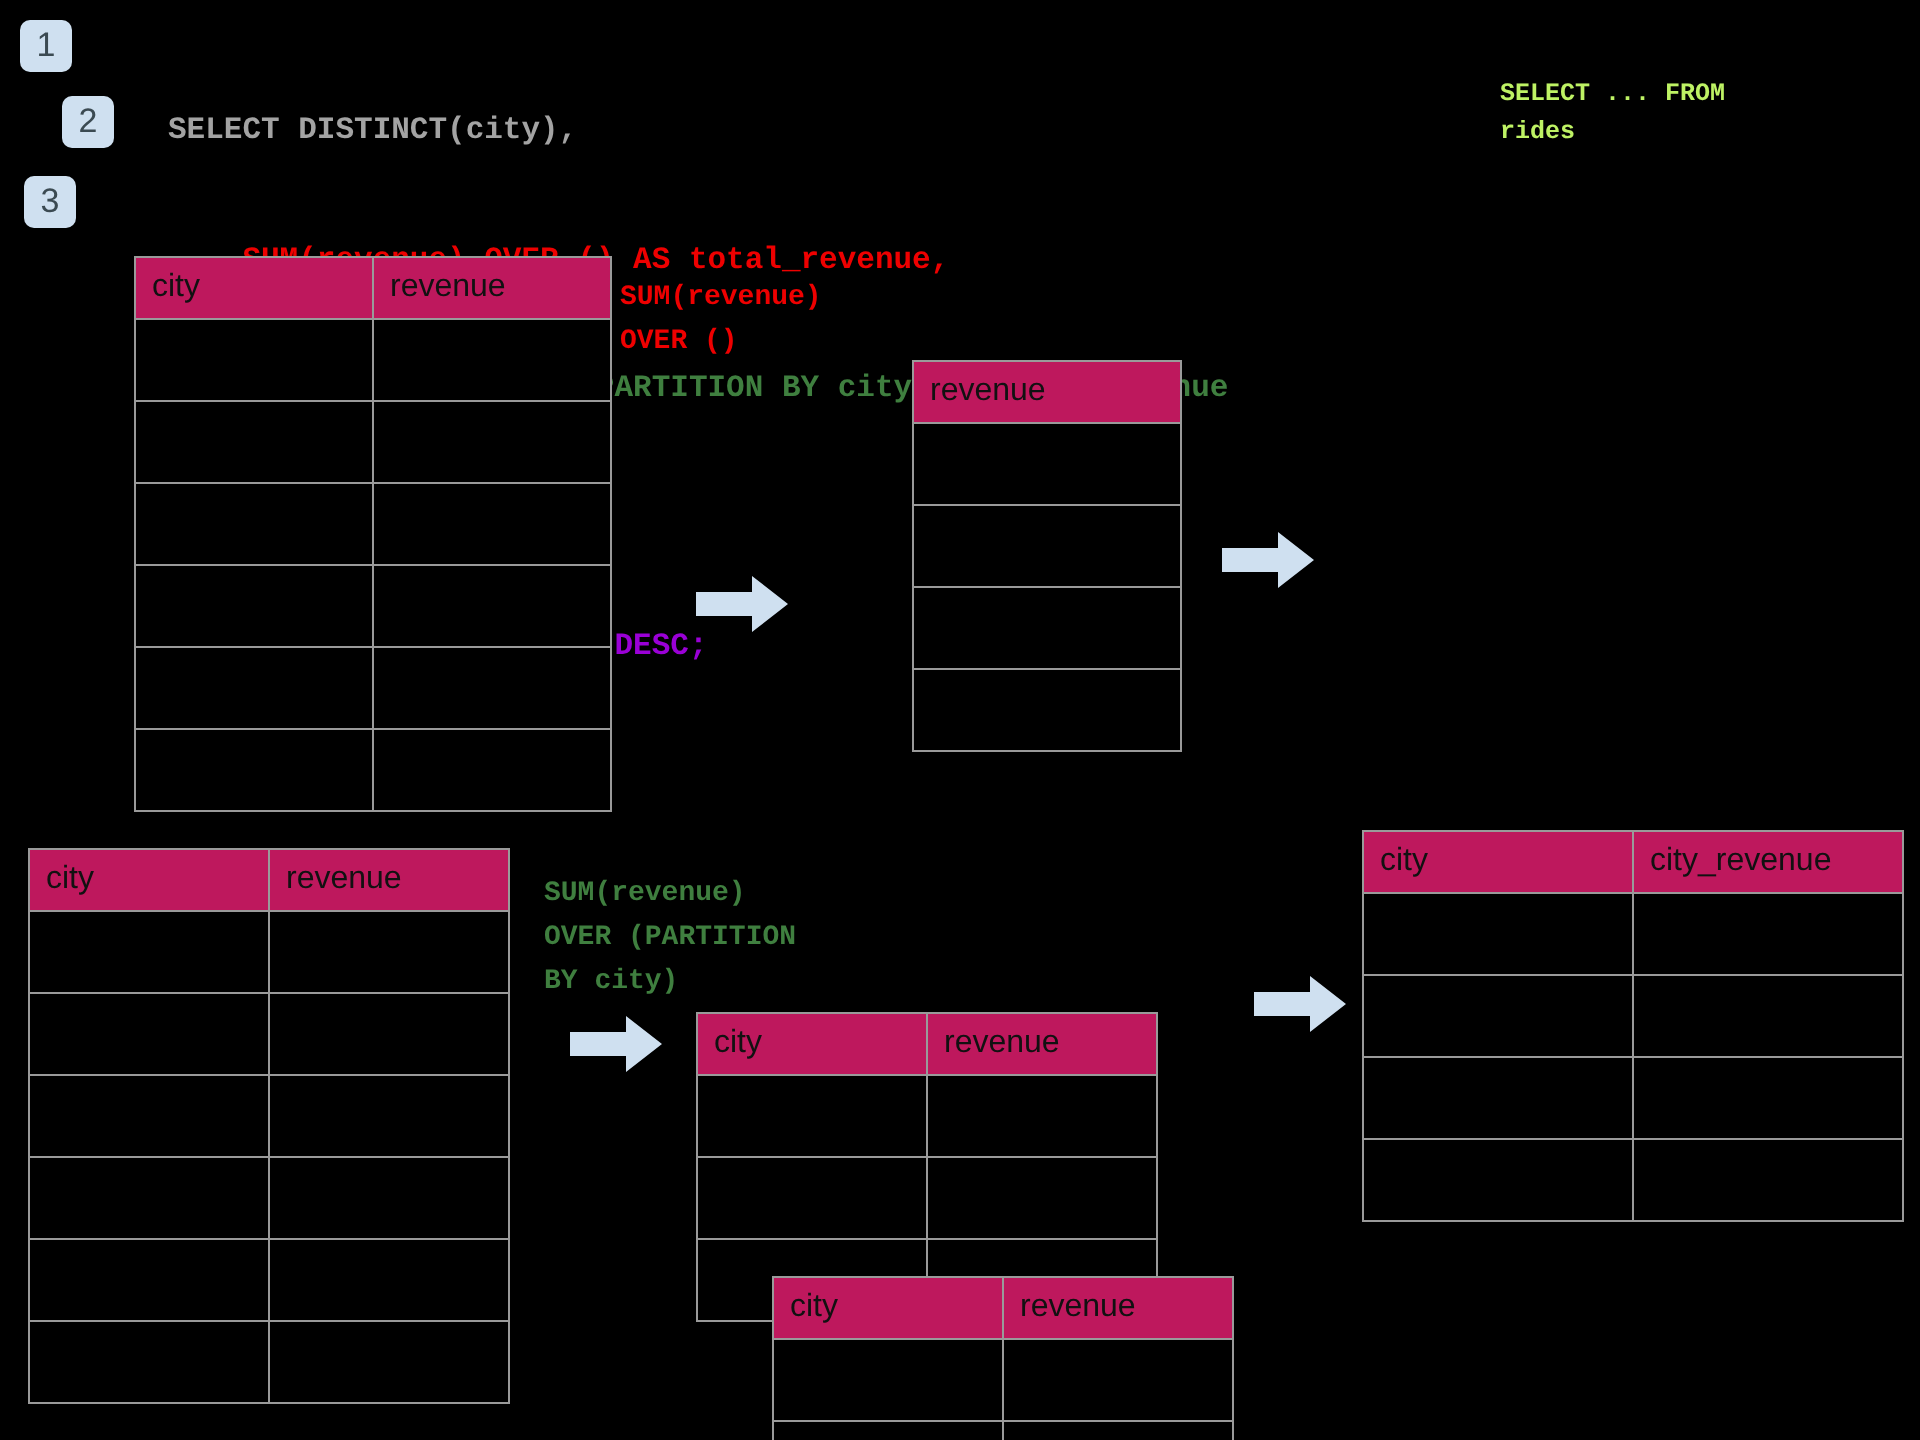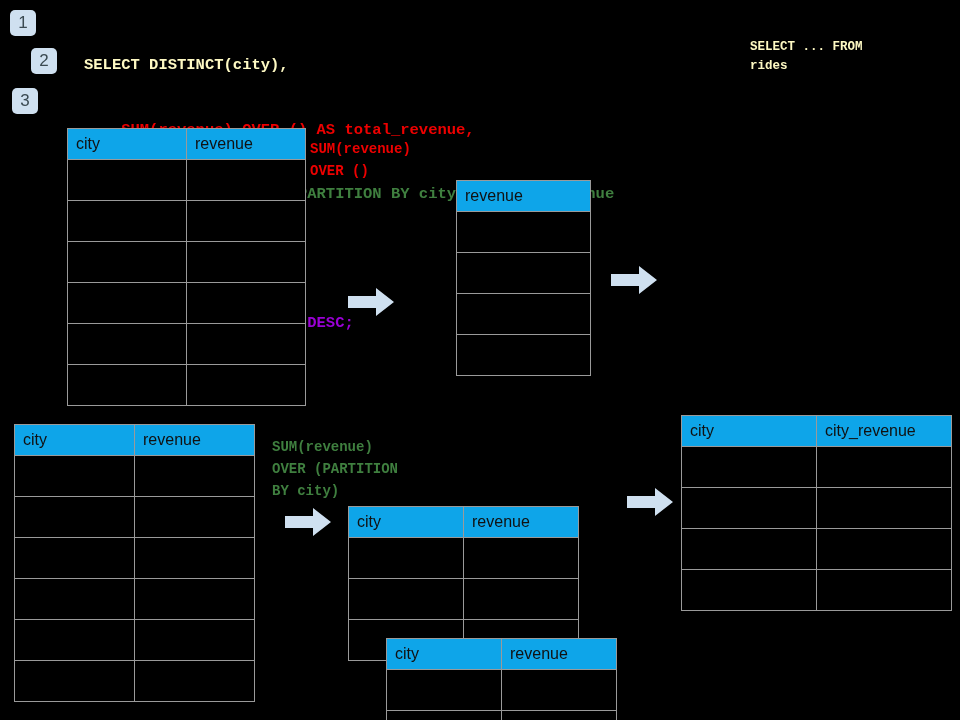--- a/index.html
+++ b/index.html
@@ -59,21 +59,21 @@
     border-collapse: collapse;
     table-layout: fixed;
     background: #000000;
   }
   .tbl th, .tbl td {
     border: 1px solid #9a9a9a;
     padding: 0;
     margin: 0;
   }
   .tbl th {
-    background: #0ea5e9;
+    background: #be185d;
     color: #111111;
     font-family: "Liberation Sans", sans-serif;
     font-weight: 400;
     font-size: 16px;
     text-align: left;
     padding: 6px 0 6px 8px;
     height: 22px;
     box-sizing: border-box;
   }
   .tbl td {
@@ -90,28 +90,28 @@
 </head>
 <body>
 
 <div id="canvas">
 
   <div class="badge" style="left:10px;  top:10px;">1</div>
   <div class="badge" style="left:31px;  top:48px;">2</div>
   <div class="badge" style="left:12px;  top:88px;">3</div>
 
   <div class="sql" style="left:84px; top:12px;">
-    <div class="sql-line" style="color:#fef9c3;">SELECT DISTINCT(city),</div>
+    <div class="sql-line" style="color:#a3a3a3;">SELECT DISTINCT(city),</div>
     <div class="sql-line" style="color:#ee0000;">    SUM(revenue) OVER () AS total_revenue,</div>
     <div class="sql-line" style="color:#3f7f3f;">    SUM(revenue) OVER (PARTITION BY city) as city_revenue</div>
     <div class="sql-line" style="color:#9a00d6;">  FROM rides</div>
     <div class="sql-line" style="color:#9a00d6;">  ORDER by city_revenue DESC;</div>
   </div>
 
-  <div class="annot annot-small" style="left:750px; top:38px; color:#fef9c3;">SELECT ... FROM
+  <div class="annot annot-small" style="left:750px; top:38px; color:#bef264;">SELECT ... FROM
 rides</div>
 
   <div class="annot annot-med" style="left:310px; top:138px; color:#ee0000;">SUM(revenue)
 OVER ()</div>
 
   <div class="annot annot-med" style="left:272px; top:436px; color:#3f7f3f;">SUM(revenue)
 OVER (PARTITION
 BY city)</div>
 
   <table class="tbl" style="left:67px; top:128px; width:238px;">

